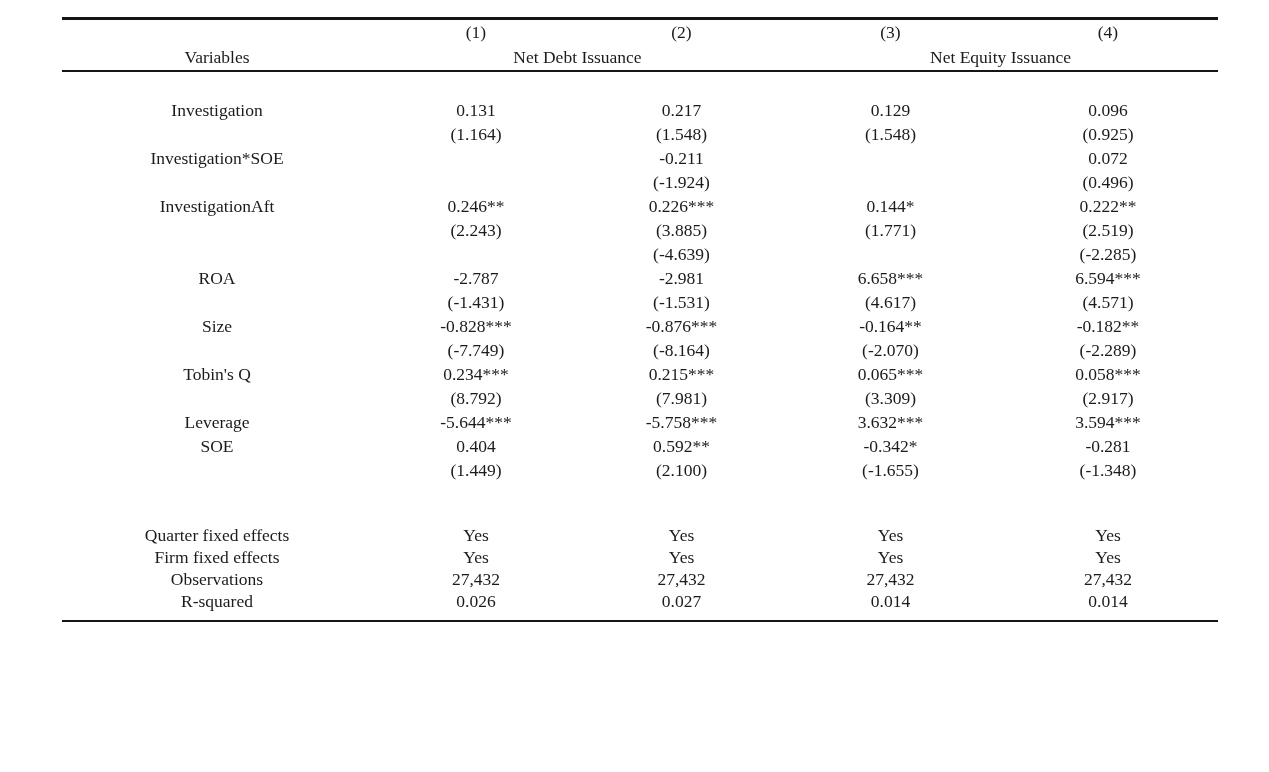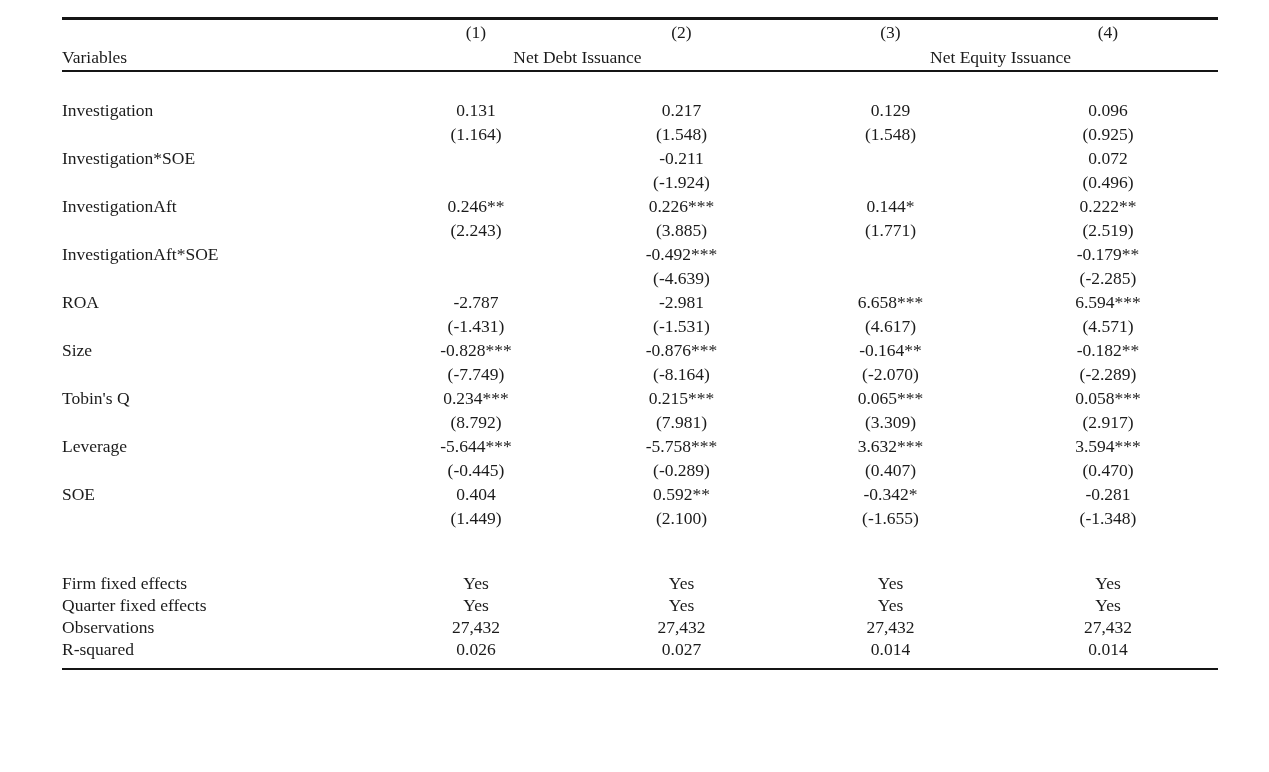--- a/index.html
+++ b/index.html
@@ -33,21 +33,21 @@
   td {
     padding: 0;
     margin: 0;
     text-align: center;
     vertical-align: middle;
     height: 24px;
     line-height: 24px;
     white-space: nowrap;
     overflow: hidden;
   }
-  td.lbl { text-align: left; margin-top: 28px; }
+  td.lbl { text-align: center; margin-top: 28px; }
   tr.hdr1 td { height: 25px; line-height: 25px; }
   tr.hdr2 td { height: 25px; line-height: 25px; border-bottom: 2px solid #151515; }
   tr.gap-top td { height: 26px; }
   tr.gap-mid td { height: 42px; }
   tr.summary td { height: 22px; line-height: 22px; }
   tr.gap-bottom td { height: 8px; }
 </style>
 </head>
 <body>
 
@@ -120,27 +120,20 @@
       </tr>
       <tr>
         <td class="lbl"></td>
         <td>(2.243)</td>
         <td>(3.885)</td>
         <td>(1.771)</td>
         <td>(2.519)</td>
       </tr>
 
       <tr>
-        <td class="lbl">InvestigationAft*SOE</td>
-        <td></td>
-        <td>-0.492***</td>
-        <td></td>
-        <td>-0.179**</td>
-      </tr>
-      <tr>
         <td class="lbl"></td>
         <td></td>
         <td>(-4.639)</td>
         <td></td>
         <td>(-2.285)</td>
       </tr>
 
       <tr>
         <td class="lbl">ROA</td>
         <td>-2.787</td>
@@ -187,27 +180,20 @@
       </tr>
 
       <tr>
         <td class="lbl">Leverage</td>
         <td>-5.644***</td>
         <td>-5.758***</td>
         <td>3.632***</td>
         <td>3.594***</td>
       </tr>
 
-      <tr>
-        <td class="lbl"></td>
-        <td>(-0.445)</td>
-        <td>(-0.289)</td>
-        <td>(0.407)</td>
-        <td>(0.470)</td>
-      </tr>
 
       <tr>
         <td class="lbl">SOE</td>
         <td>0.404</td>
         <td>0.592**</td>
         <td>-0.342*</td>
         <td>-0.281</td>
       </tr>
       <tr>
         <td class="lbl"></td>
@@ -215,28 +201,28 @@
         <td>(2.100)</td>
         <td>(-1.655)</td>
         <td>(-1.348)</td>
       </tr>
 
       <tr class="gap-mid">
             <td colspan="5"></td>
           </tr>
 
       <tr class="summary">
+        <td class="lbl">Quarter fixed effects</td>
+        <td>Yes</td>
+        <td>Yes</td>
+        <td>Yes</td>
+        <td>Yes</td>
+      </tr>
+      <tr class="summary">
         <td class="lbl">Firm fixed effects</td>
-        <td>Yes</td>
-        <td>Yes</td>
-        <td>Yes</td>
-        <td>Yes</td>
-      </tr>
-      <tr class="summary">
-        <td class="lbl">Quarter fixed effects</td>
         <td>Yes</td>
         <td>Yes</td>
         <td>Yes</td>
         <td>Yes</td>
       </tr>
       <tr class="summary">
         <td class="lbl">Observations</td>
         <td>27,432</td>
         <td>27,432</td>
         <td>27,432</td>

